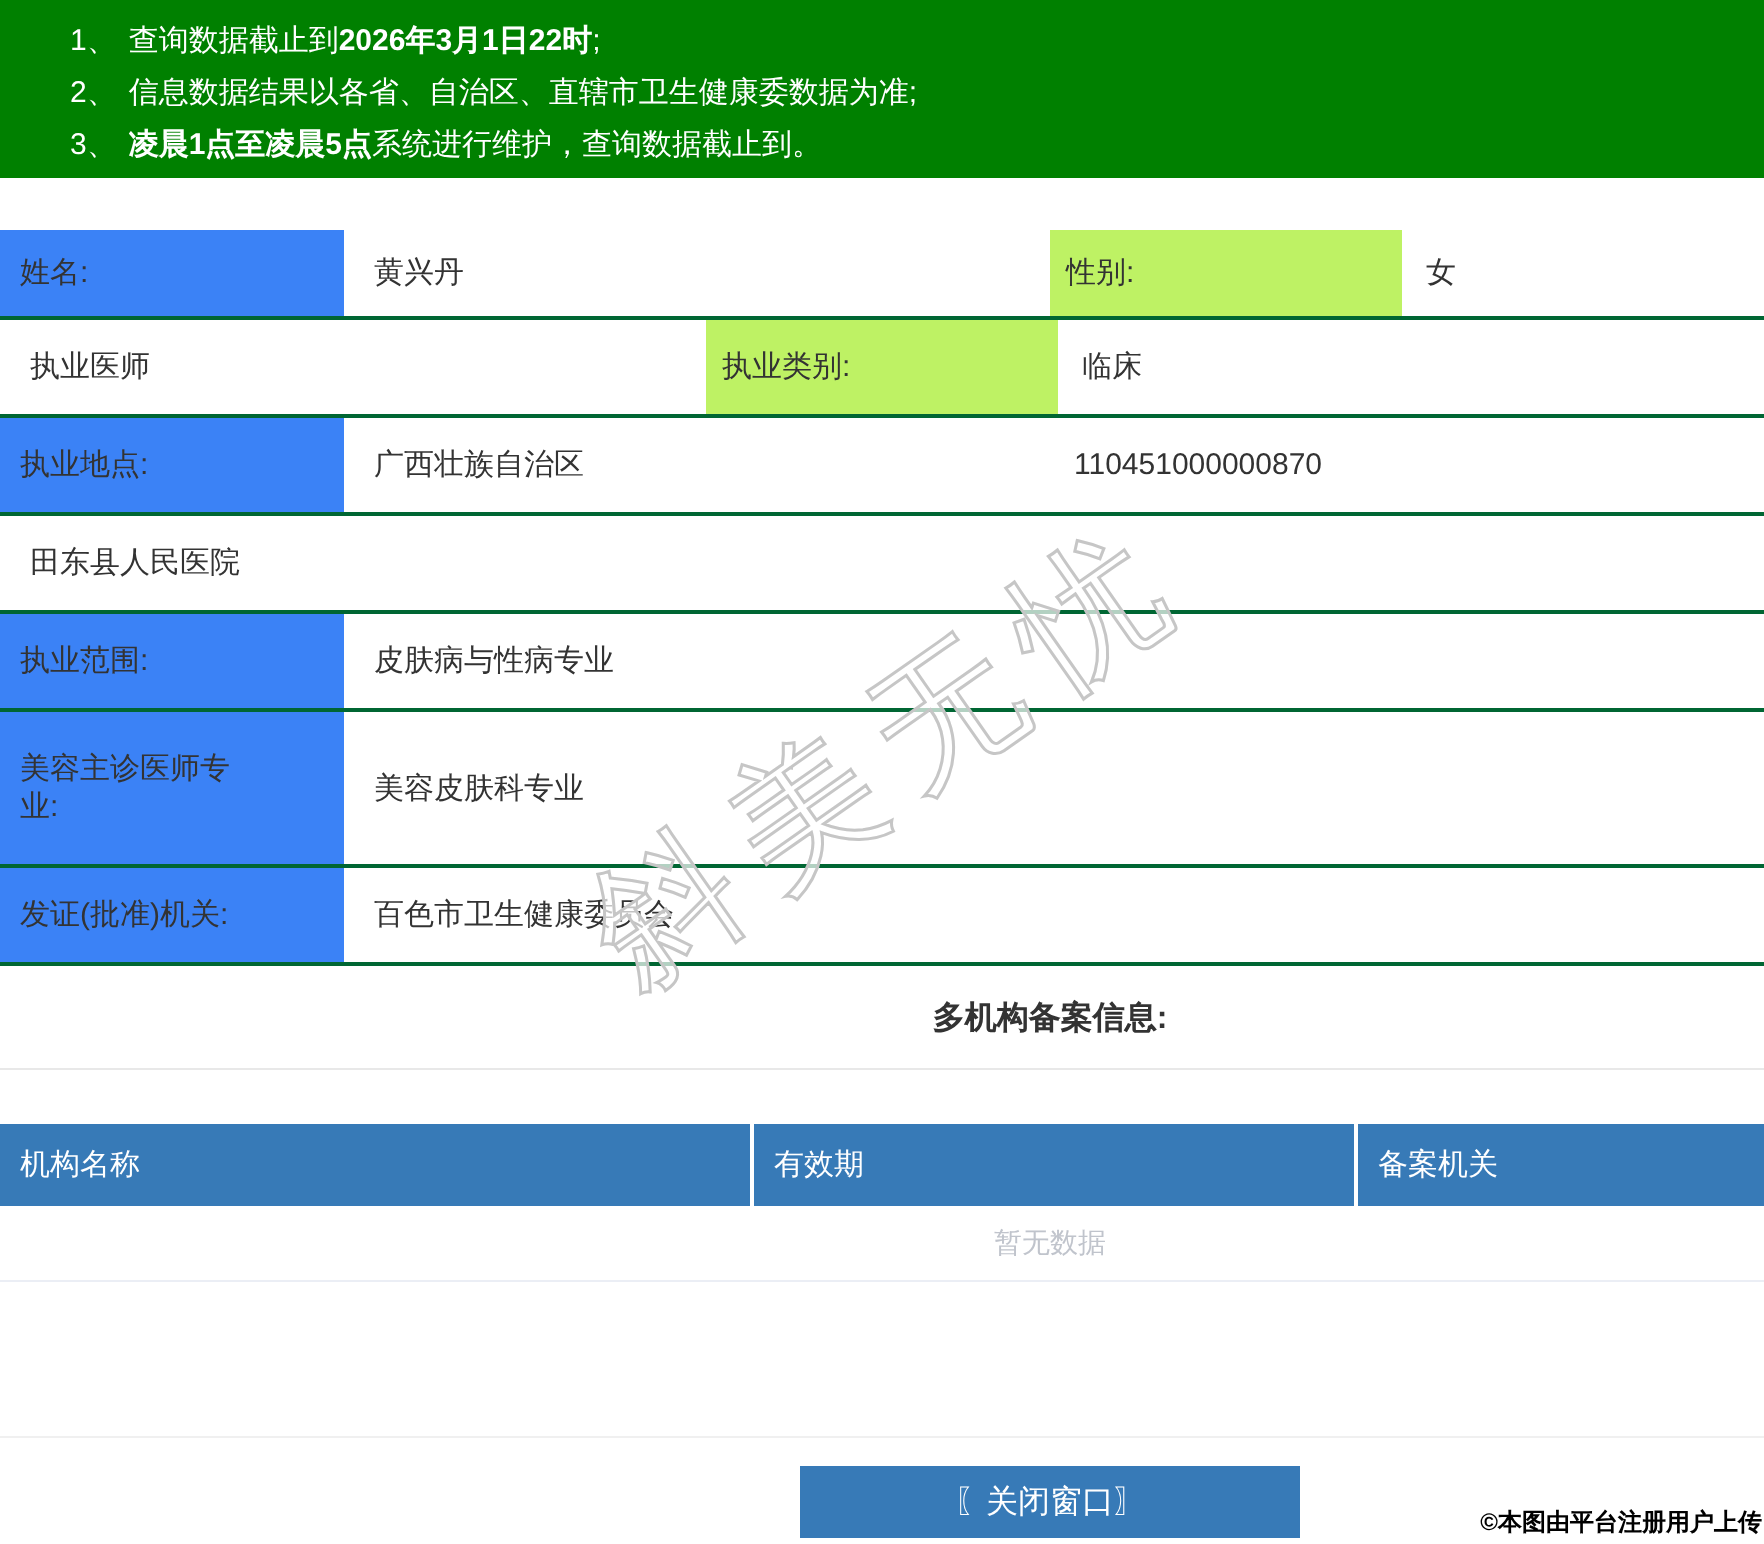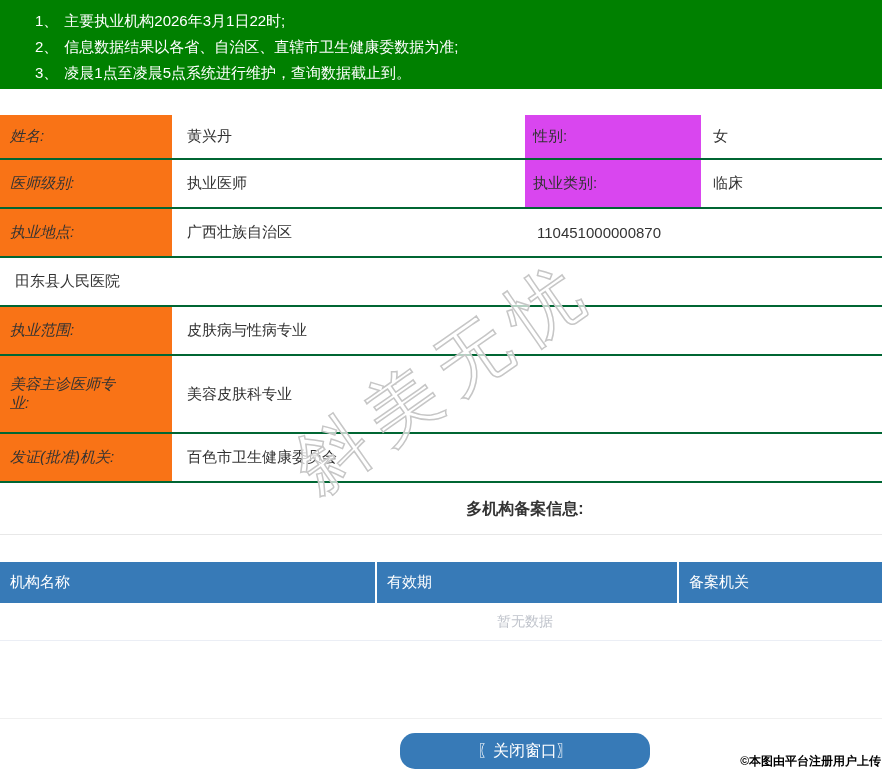--- a/index.html
+++ b/index.html
@@ -7,91 +7,90 @@
     width:882px;height:772px;overflow:hidden;position:relative;background:#fff;
     font-family:"Liberation Sans","DejaVu Sans",sans-serif;color:#333;
   }
   .page{width:1050px;position:relative;}
 
   
   .notice{background:#008000;color:#fff;height:89px;box-sizing:border-box;
           padding:8px 0 0 35px;font-size:15px;}
   .notice-line{line-height:26px;white-space:nowrap;}
   .notice-num{margin-right:6px;}
-  .notice-bold{font-weight:normal;}
+  .notice-bold{font-weight:bold;}
 
   
   .info-table{margin-top:26px;}
   .irow{display:flex;align-items:stretch;border-bottom:2px solid #006633;min-height:47px;}
   .irow.r1{min-height:43px;}
   .irow.r6{min-height:76px;}
   .cell{display:flex;align-items:center;box-sizing:border-box;font-size:15px;}
-  .lab1{width:172px;background:#f97316;padding:8px 47px 8px 10px;font-style:italic;}
+  .lab1{width:172px;background:#3b82f6;padding:8px 47px 8px 10px;}
   .val1{width:353px;padding-left:15px;text-align:center;}
-  .lab2{width:176px;background:#d946ef;padding-left:8px;}
+  .lab2{width:176px;background:#bef264;padding-left:8px;}
   .val2{flex:1;padding-left:12px;}
   .valfull{flex:1;padding-left:15px;}
 
   
   .rec-title{padding:16px 0 14px;border-bottom:1px solid #e8e8e8;text-align:center;
              font-weight:bold;font-size:16px;color:#333;}
   .rec-table{margin-top:27px;}
   .rec-head{display:flex;background:#377ab7;color:#fff;height:41px;font-size:15px;}
   .rec-head .hcell{display:flex;align-items:center;box-sizing:border-box;padding-left:10px;}
   .hc1{width:375px;border-radius:17px;}
   .hc2{width:302px;border-left:2px solid #fff;font-family:Liberation Serif, serif;}
   .hc3{flex:1;border-left:2px solid #fff;}
   .rec-empty{height:37px;border-bottom:1px solid #ebeef5;display:flex;align-items:center;
              justify-content:center;color:#c0c4cc;font-size:14px;}
 
   .spacer{height:77px;border-bottom:1px solid #f0f0f0;}
 
   .close-btn{display:block;margin:14px auto 0;width:250px;height:36px;background:#377ab7;
-             color:#fff;border:none;border-radius:15px;font-size:16px;cursor:pointer;
+             color:#fff;border:none;border-radius:0;font-size:16px;cursor:pointer;
              font-family:Liberation Sans, sans-serif;}
 
   
   .watermark{position:absolute;left:264px;top:327px;width:360px;height:100px;
              display:flex;align-items:center;justify-content:center;
              font-size:72px;letter-spacing:14px;white-space:nowrap;
              transform:rotate(-35deg);pointer-events:none;z-index:5;
              color:rgba(255,255,255,0.7);
              -webkit-text-stroke:1.5px #c6c6c6;}
 
   .stamp{position:absolute;right:1px;bottom:2px;font-size:12px;font-weight:bold;
          color:#000;z-index:6;}
 </style>
 </head>
 <body>
 
 <div class="page">
 
   <div class="notice">
     <div class="notice-line">
-      <span class="notice-num">1、</span><span>主要执业机构</span><span class="notice-bold">2026年3月1日22时</span><span>;</span>
+      <span class="notice-num">1、</span><span>查询数据截止到</span><span class="notice-bold">2026年3月1日22时</span><span>;</span>
     </div>
     <div class="notice-line">
       <span class="notice-num">2、</span><span>信息数据结果以各省、自治区、直辖市卫生健康委数据为准;</span><span class="notice-bold"></span><span></span>
     </div>
     <div class="notice-line">
       <span class="notice-num">3、</span><span></span><span class="notice-bold">凌晨1点至凌晨5点</span><span>系统进行维护，查询数据截止到。</span>
     </div>
   </div>
 
   <div class="info-table">
 
     <div class="irow r1">
       <div class="cell lab1">姓名:</div>
       <div class="cell val1">黄兴丹</div>
       <div class="cell lab2">性别:</div>
       <div class="cell val2">女</div>
     </div>
 
     <div class="irow">
-      <div class="cell lab1">医师级别:</div>
       <div class="cell val1">执业医师</div>
       <div class="cell lab2">执业类别:</div>
       <div class="cell val2">临床</div>
     </div>
 
     <div class="irow">
       <div class="cell lab1">执业地点:</div>
       <div class="cell val1">广西壮族自治区</div>
       <div class="cell val2">110451000000870</div>
     </div>

